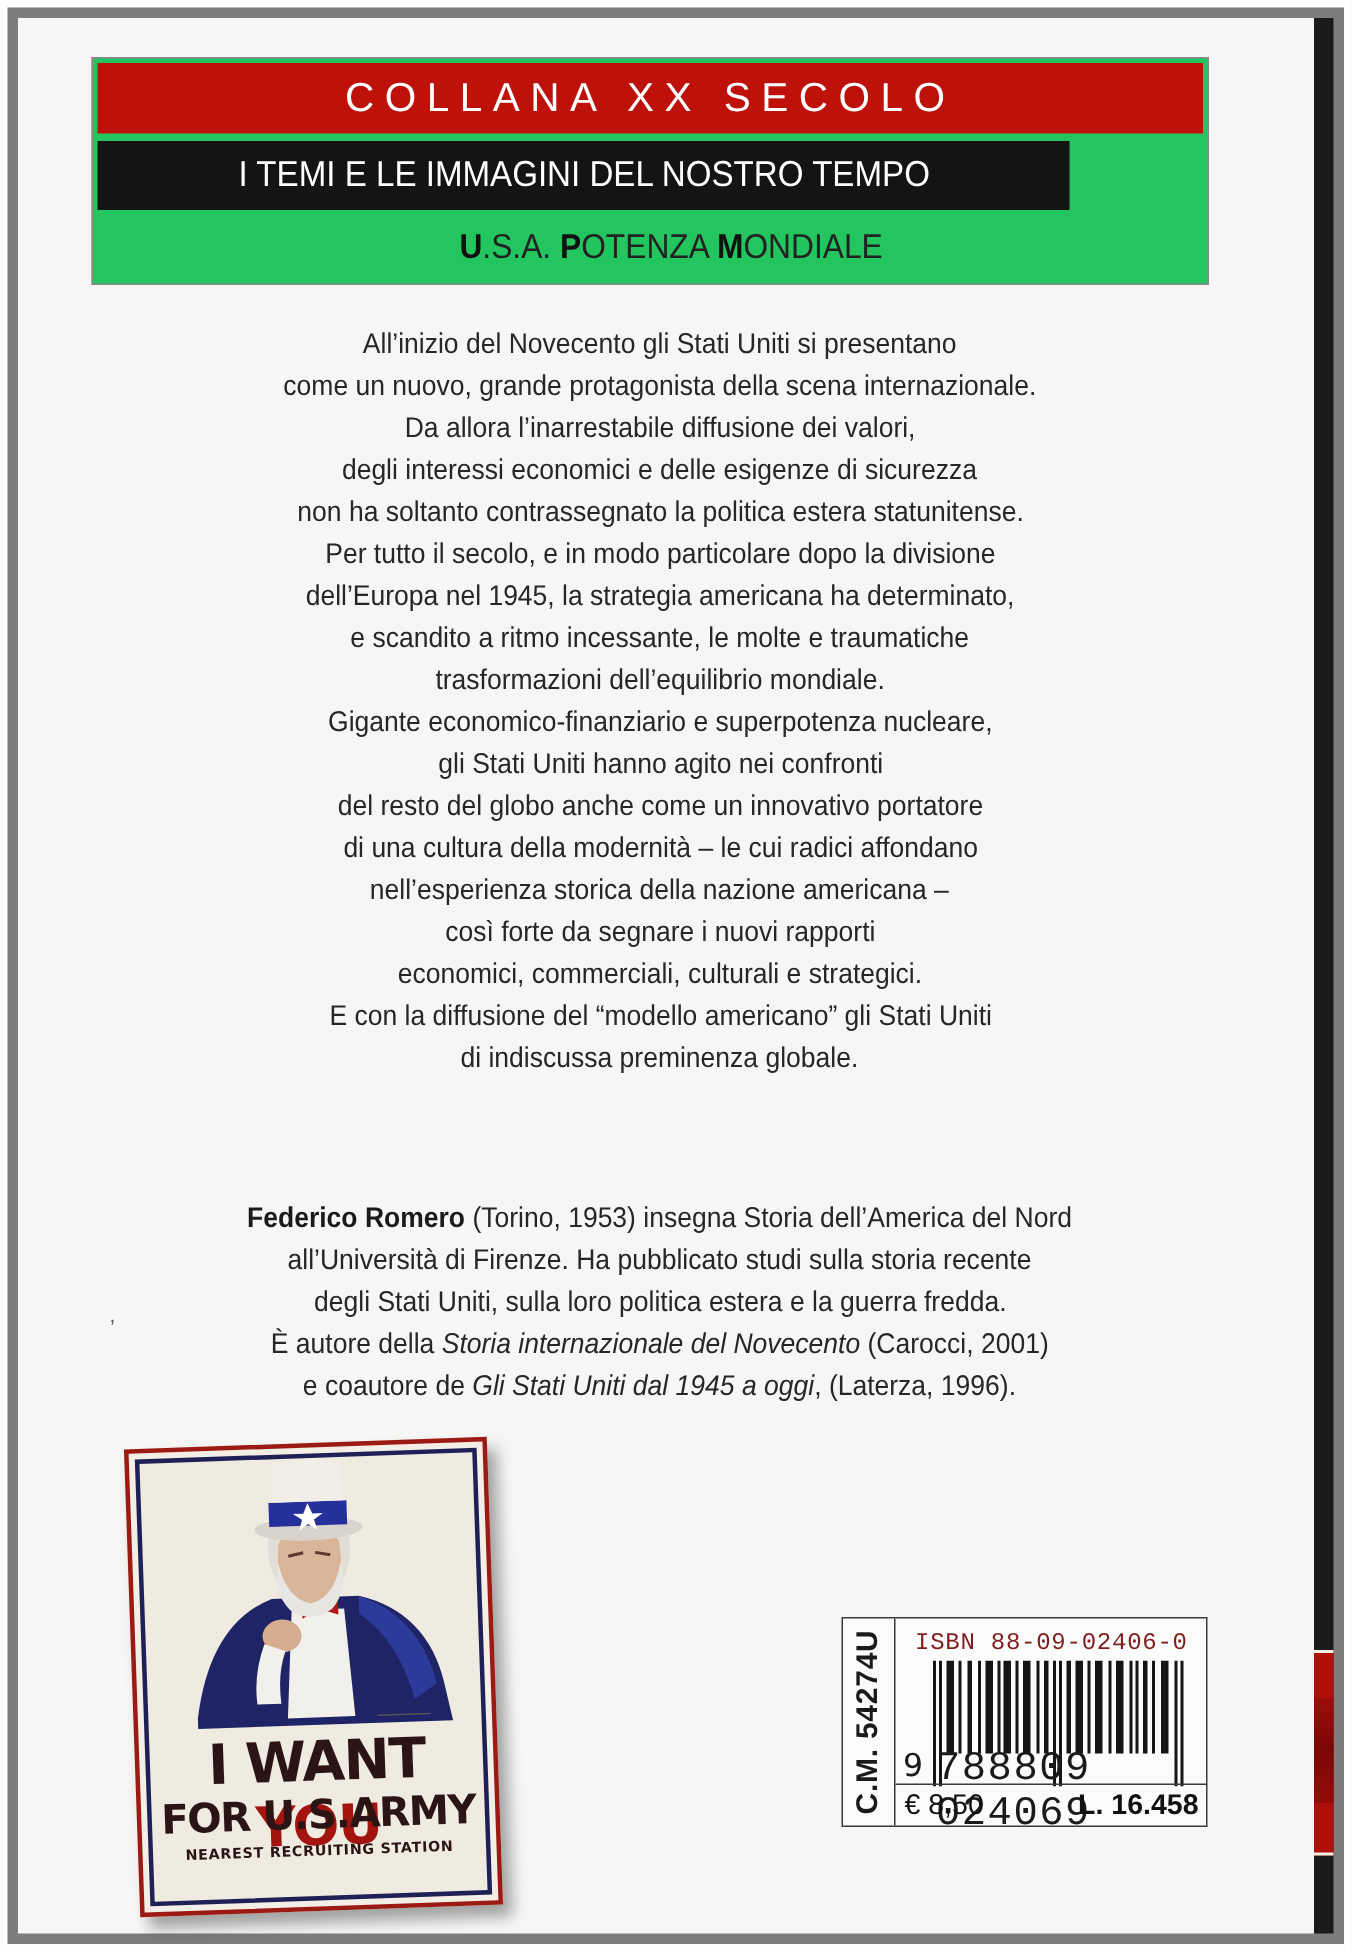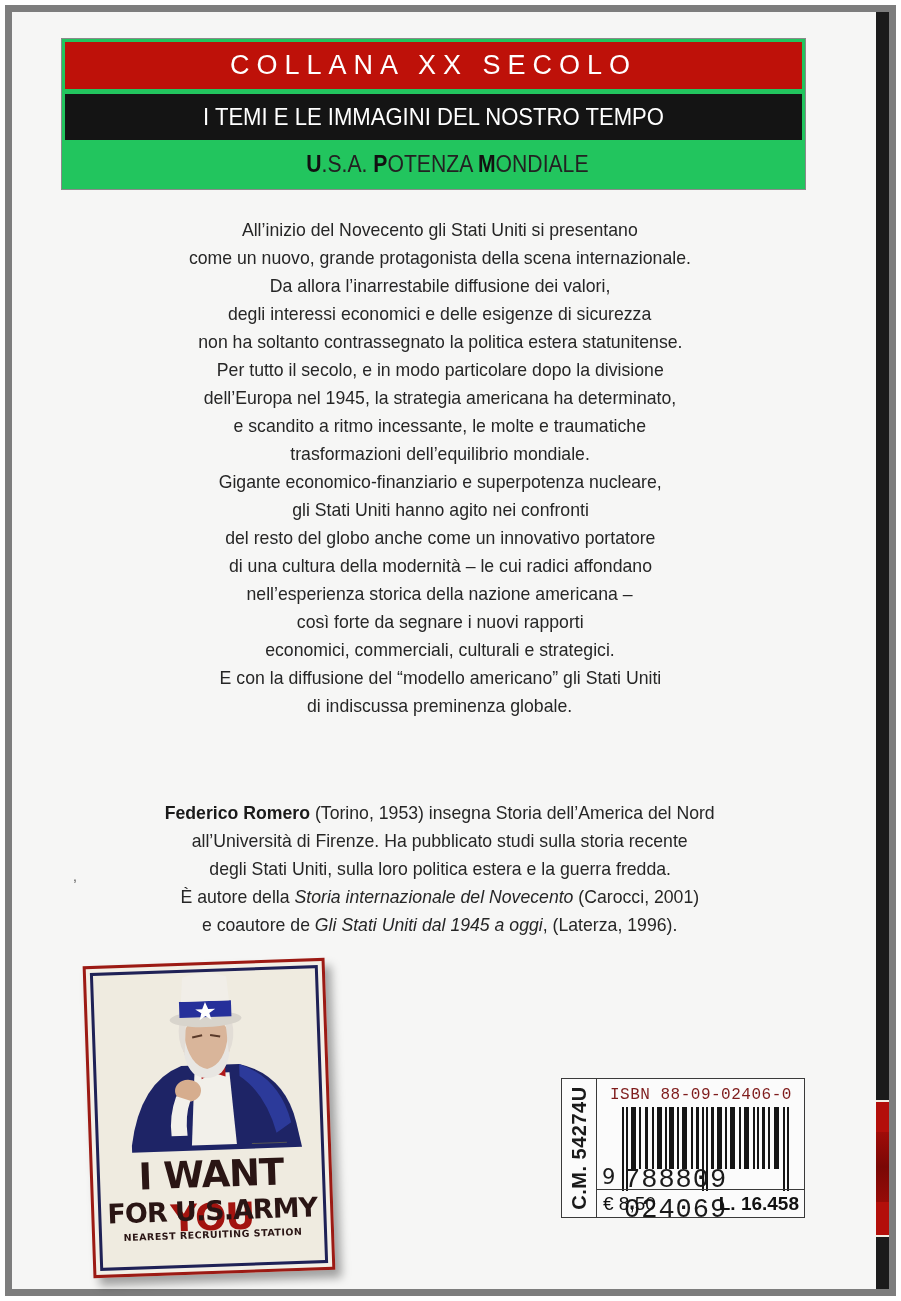--- a/index.html
+++ b/index.html
@@ -5,21 +5,21 @@
   html,body{margin:0;padding:0;}
   body{width:901px;height:1301px;background:#ffffff;position:relative;overflow:hidden;font-family:"Liberation Sans",sans-serif;}
   .frame{position:absolute;left:5px;top:5px;width:891px;height:1291px;background:#7d7d7d;}
   .page{position:absolute;left:12px;top:12px;width:864px;height:1277px;background:#f6f6f5;}
   .spine{position:absolute;left:876px;top:12px;width:13px;height:1277px;background:#1b1b1b;}
   .spine-red{position:absolute;left:876px;top:1100px;width:13px;height:133px;background:#b30f0a;border-top:2px solid #f2efe4;border-bottom:2px solid #f2efe4;}
   .spine-red .dark{position:absolute;left:0;top:30px;width:13px;height:70px;background:linear-gradient(#a00c08,#7a0805,#960b07);}
 
   .header-box{position:absolute;left:61px;top:24px;width:743px;height:150px;border:1px solid #8a8a8a;background:#22c55e;margin-top:14px;}
   .band-red{position:absolute;left:3px;top:3px;width:737px;height:47px;background:#be1109;color:#fff;display:flex;align-items:center;justify-content:center;font-size:27px;letter-spacing:7px;}
-  .band-black{position:absolute;left:3px;top:55px;width:737px;height:46px;background:#141414;color:#fff;display:flex;align-items:center;justify-content:center;font-size:24px;transform-origin:center;}
+  .band-black{position:absolute;left:3px;top:55px;width:648px;height:46px;background:#141414;color:#fff;display:flex;align-items:center;justify-content:center;font-size:24px;transform-origin:center;}
   .band-black span{display:inline-block;transform:scaleX(0.92);}
   .band-title{position:absolute;left:17px;top:103px;width:737px;height:44px;display:flex;align-items:center;justify-content:center;font-size:23px;color:#222;}
   .band-title span.inner{display:inline-block;transform:scaleX(0.92);}
   .band-title b{font-weight:bold;color:#111;}
 
   .blurb{position:absolute;left:60px;top:216px;width:760px;text-align:center;font-size:19px;line-height:28px;color:#262626;}
   .blurb .line{display:block;white-space:nowrap;}
   .blurb .line span{display:inline-block;transform:scaleX(0.93);}
 
   .bio{position:absolute;left:60px;top:799px;width:760px;text-align:center;font-size:19px;line-height:28px;color:#262626;}

